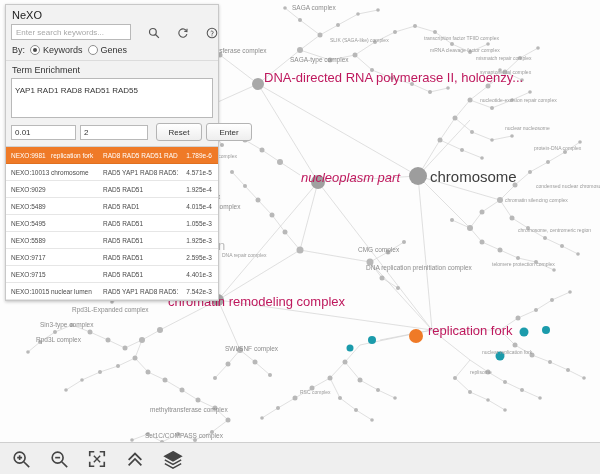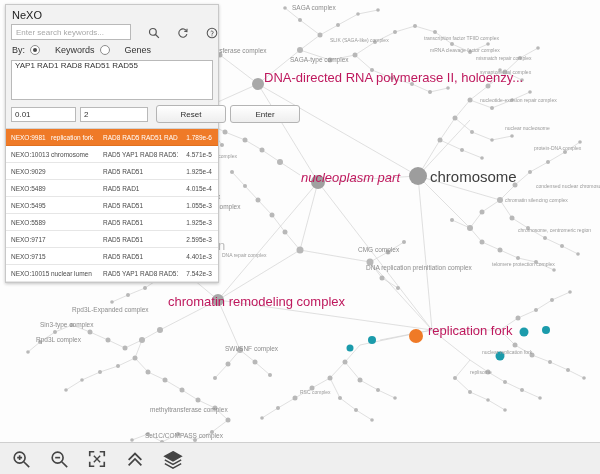--- a/index.html
+++ b/index.html
@@ -96,21 +96,21 @@
     display: flex;
     align-items: center;
     gap: 5px;
     padding: 0 6px 5px 6px;
     font-size: 9px;
     color: #333;
   }
   .radio {
     display: inline-flex;
     align-items: center;
-    gap: 15px;
+    gap: 3px;
   }
   .radio .dot {
     width: 8px; height: 8px;
     border: 1px solid #8d8d8d;
     border-radius: 50%;
     background: #fff;
     display: inline-block;
     position: relative;
   }
   .radio.checked .dot::after {
@@ -127,21 +127,21 @@
     color: #333;
     border-top: 1px solid #dcdcdc;
   }
   .term-box {
     margin: 0 5px 5px 5px;
     height: 40px;
     background: #fff;
     border: 1px solid #b9b9b9;
     font-size: 8px;
     color: #333;
-    padding: 0 3px;
+    padding: 7px 3px;
     box-sizing: border-box;
     overflow: hidden;
   }
   .controls-row {
     display: flex;
     align-items: center;
     gap: 4px;
     padding: 0 5px 5px 5px;
   }
   .num-input {
@@ -161,21 +161,21 @@
     height: 16px;
     min-width: 34px;
     border: 1px solid #b4b4b4;
     border-radius: 3px;
     background: linear-gradient(#ffffff, #eeeeee);
     font-size: 8px;
     color: #2e2e2e;
     display: inline-flex;
     align-items: center;
     justify-content: center;
-    padding: 0 17px;
+    padding: 0 5px;
   }
   
   .tbl {
     border-top: 1px solid #d2d2d2;
     background: #fff;
   }
   .tbl-row {
     display: flex;
     align-items: center;
     height: 17px;
@@ -549,20 +549,21 @@
       <span class="radio checked">
         <span class="dot"></span>
         <span>Keywords</span>
       </span>
       <span class="radio">
         <span class="dot"></span>
         <span>Genes</span>
       </span>
     </div>
 
+    <div class="section-title">Term Enrichment</div>
     <div class="term-box">YAP1 RAD1 RAD8 RAD51 RAD55</div>
 
     <div class="controls-row">
       <input class="num-input" type="text" value="0.01" style="">
       <input class="num-input wide" type="text" value="2" style="">
       <span class="spacer"></span>
       <span class="btn">Reset</span>
       <span class="btn">Enter</span>
     </div>
 

